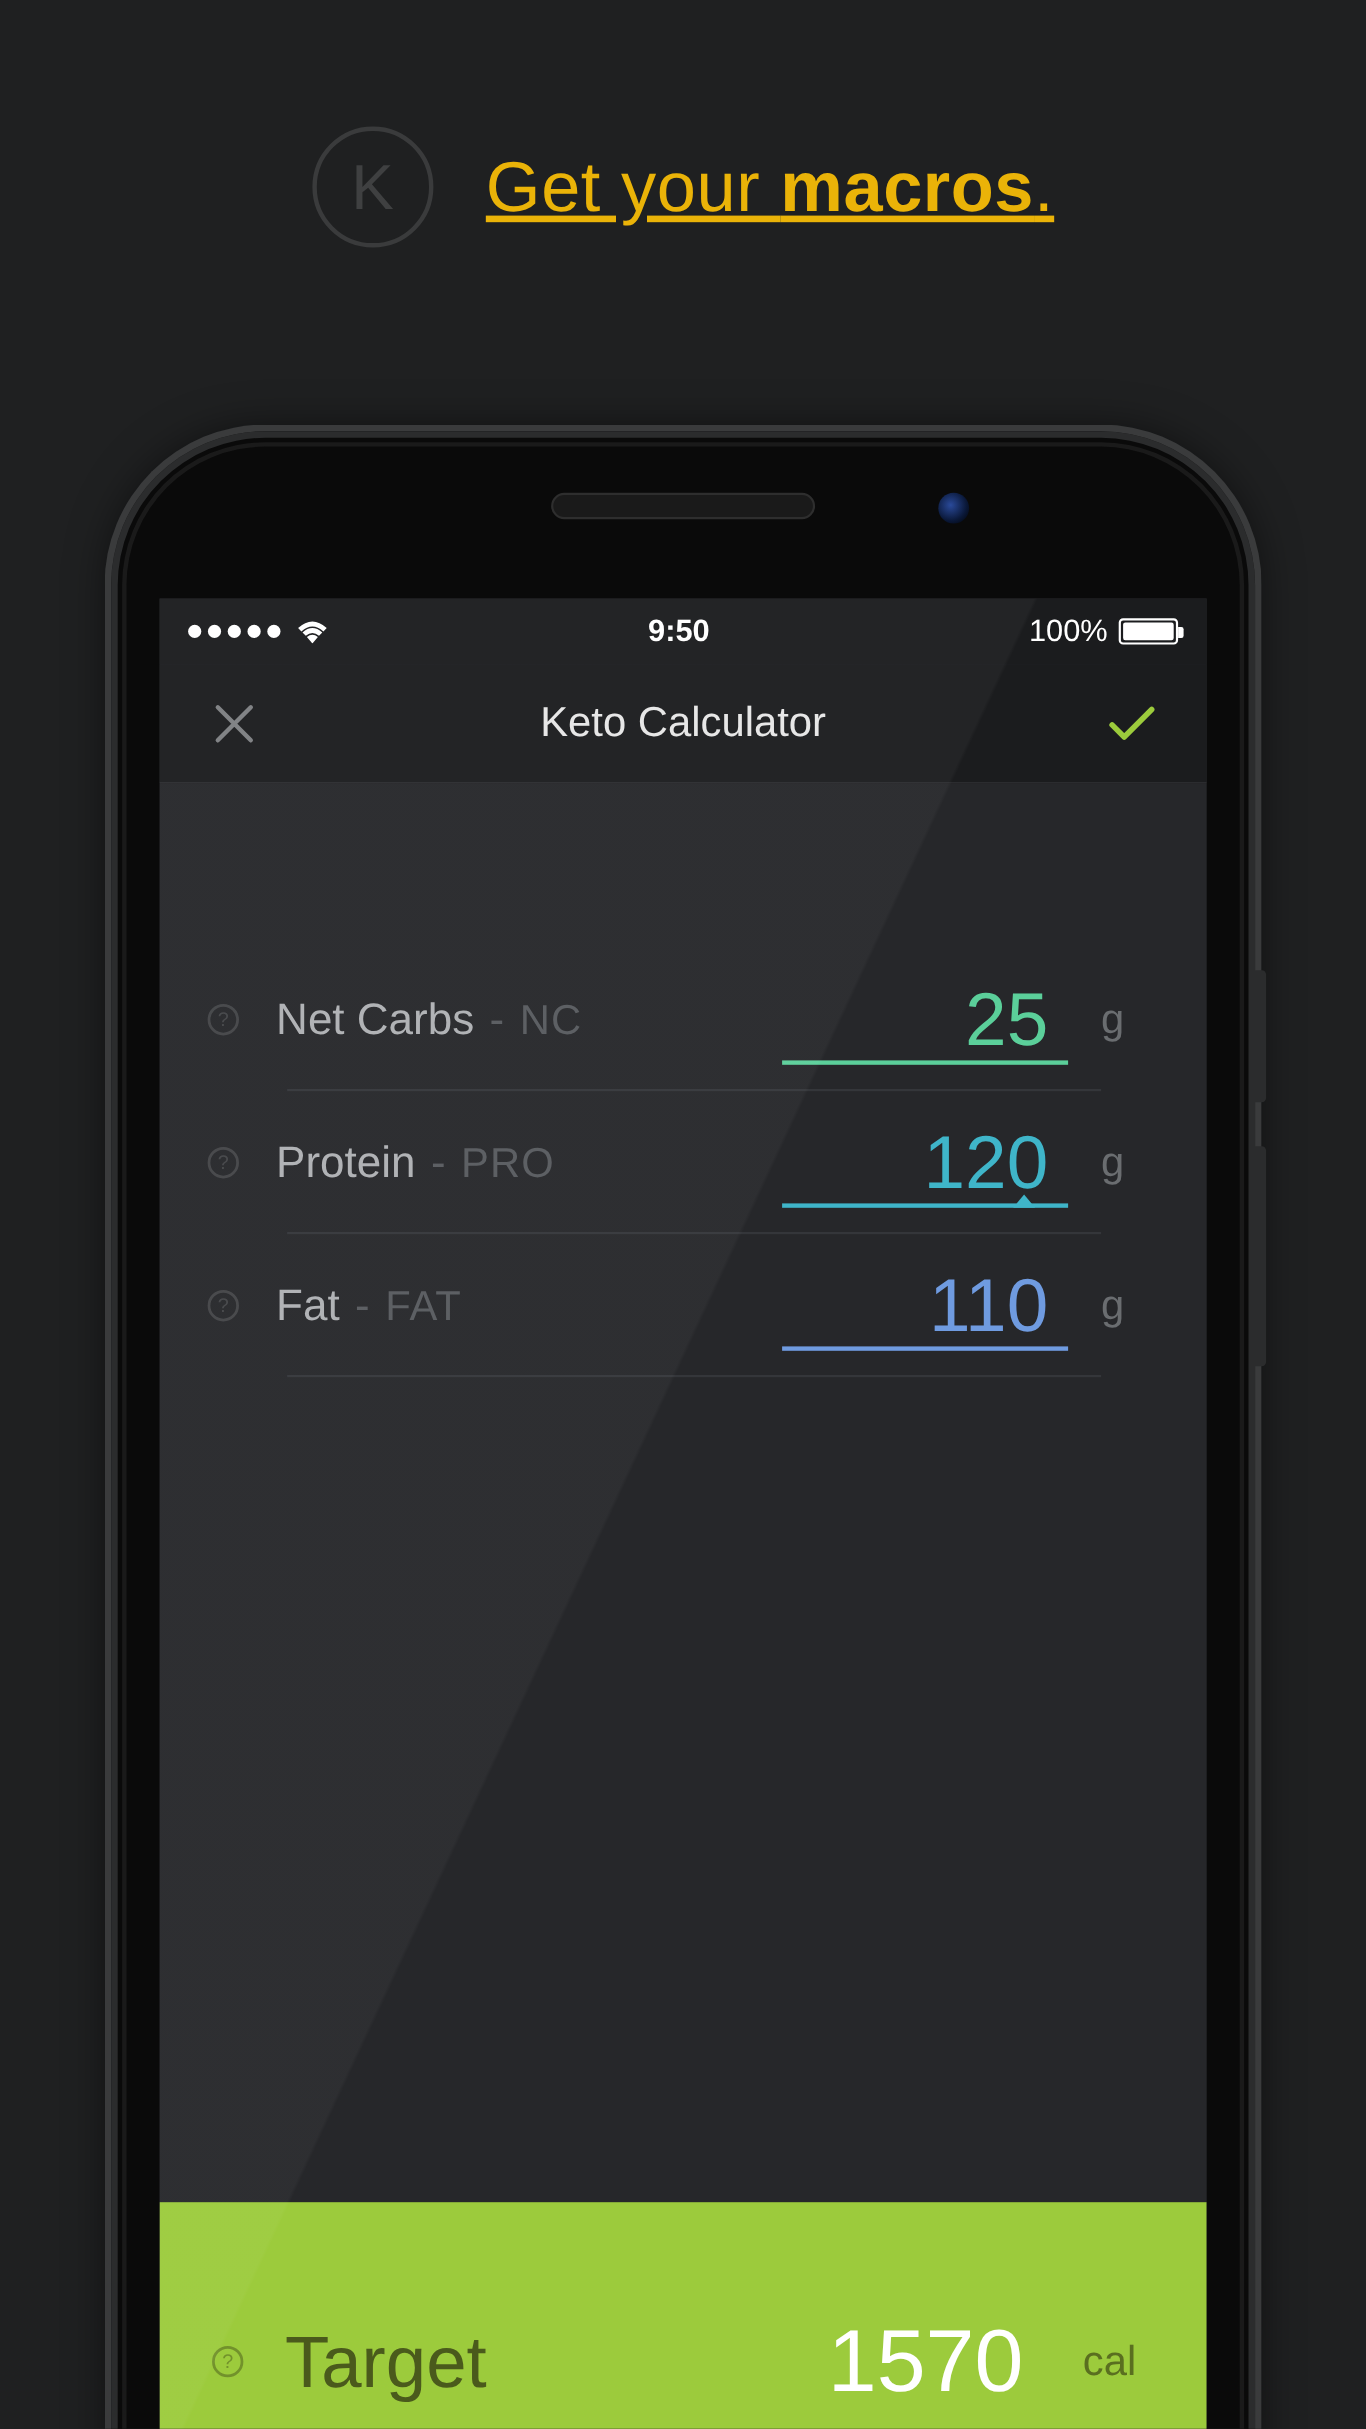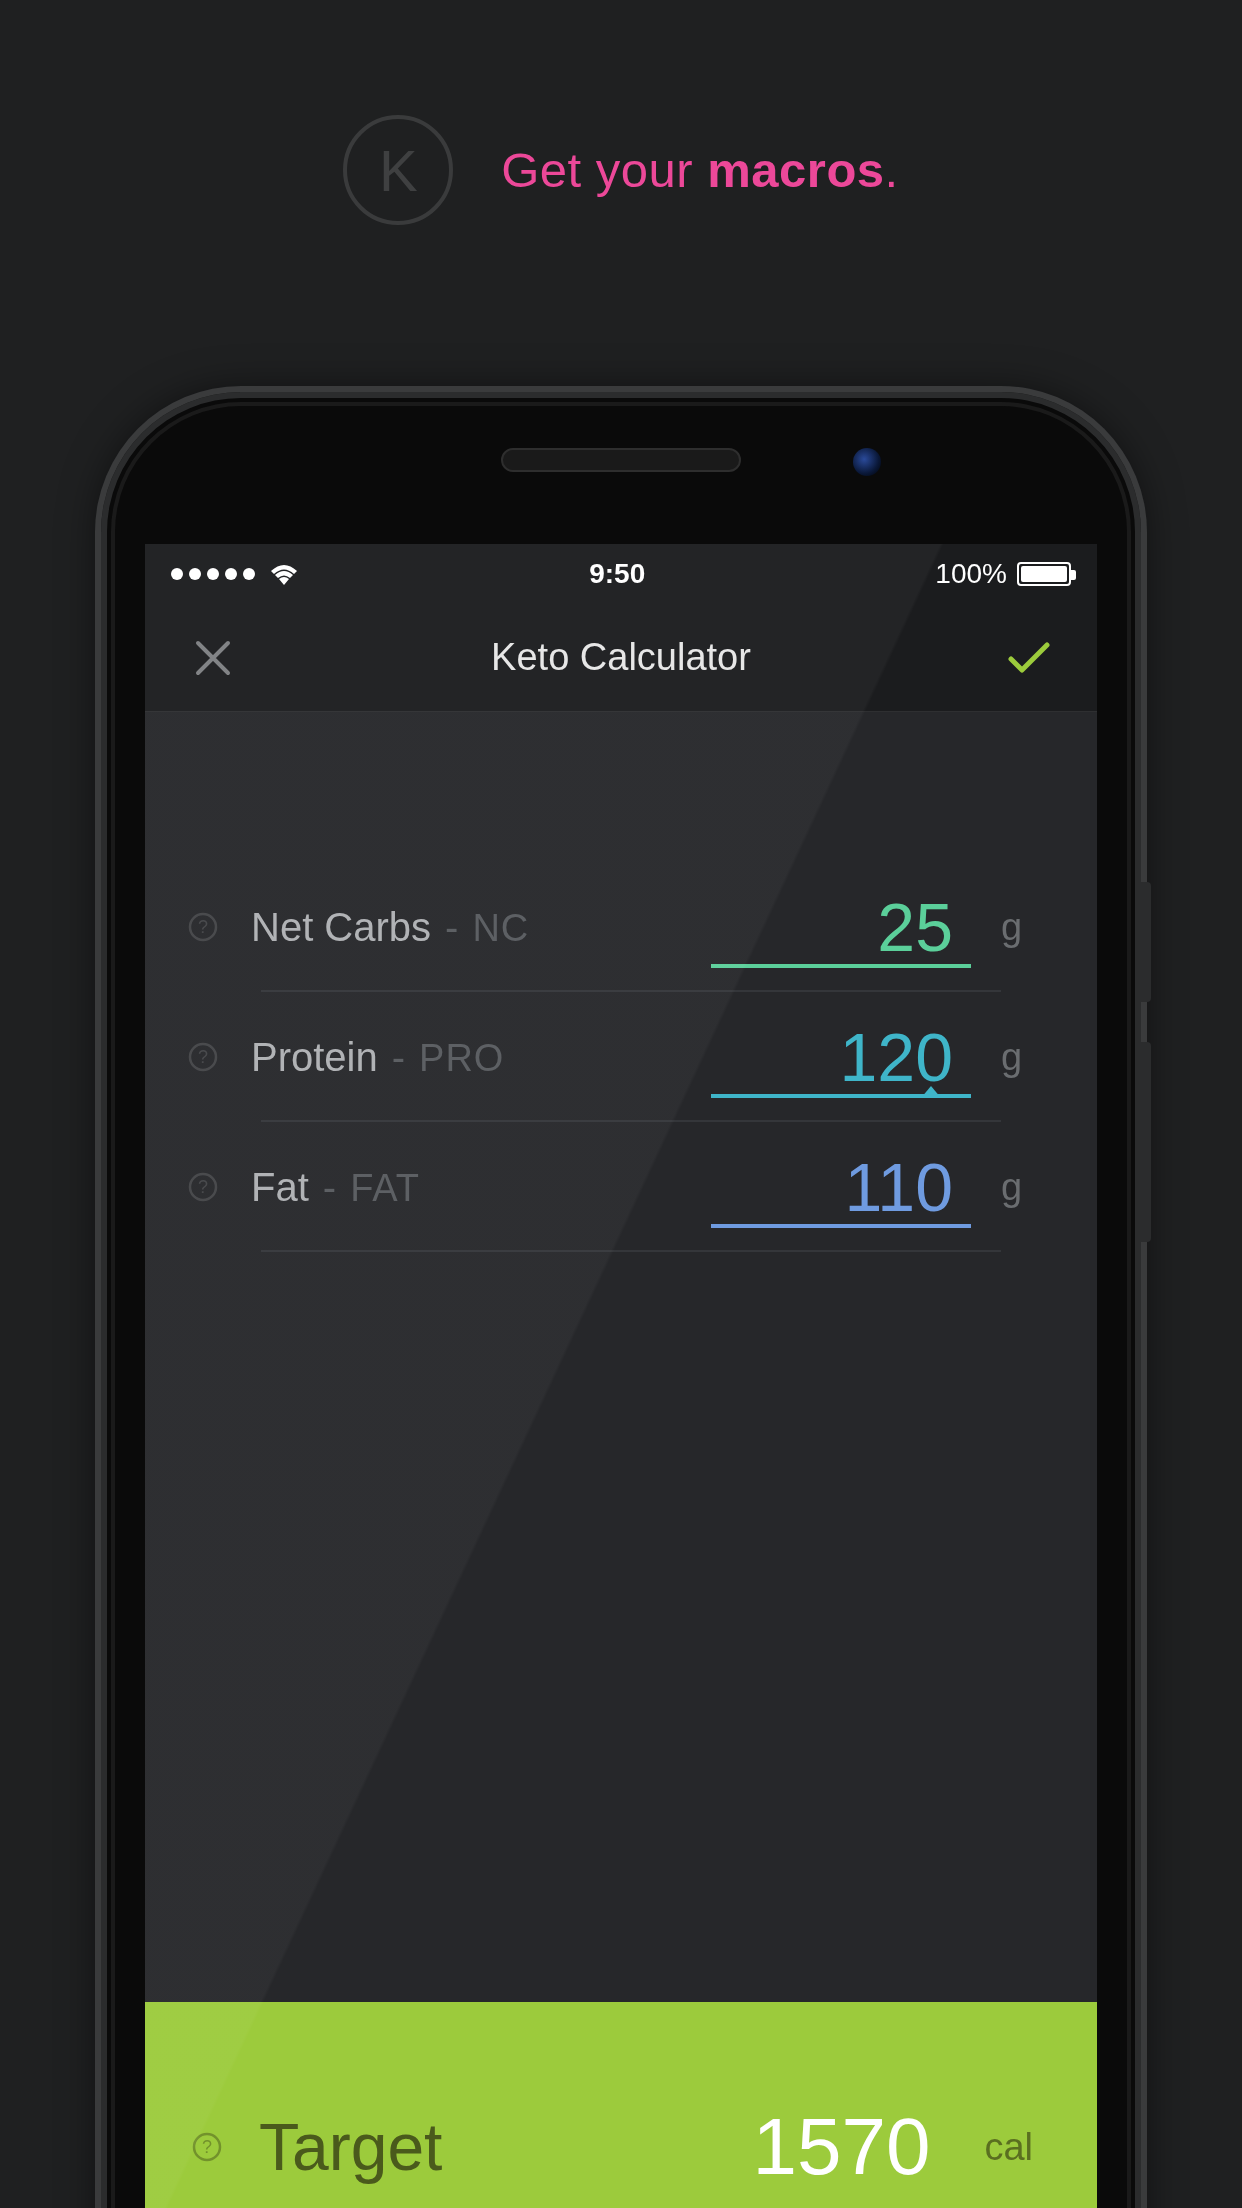--- a/index.html
+++ b/index.html
@@ -29,24 +29,25 @@
       border: 4px solid #3a3b3c;
       border-radius: 50%;
       display: flex;
       align-items: center;
       justify-content: center;
       color: #3f4041;
       font-size: 58px;
       font-weight: 400;
     }
     .tagline {
-      color: #ec4899;
-      font-size: 49px;
+      color: #eab308;
+      font-size: 64px;
       font-weight: 300;
       letter-spacing: 0.5px;
+      text-decoration: underline;
     }
     .tagline .bold { font-weight: 700; }
 
     
     .phone {
       position: absolute;
       top: 392px;
       left: 50%;
       transform: translateX(-50%);
       width: 1040px;

